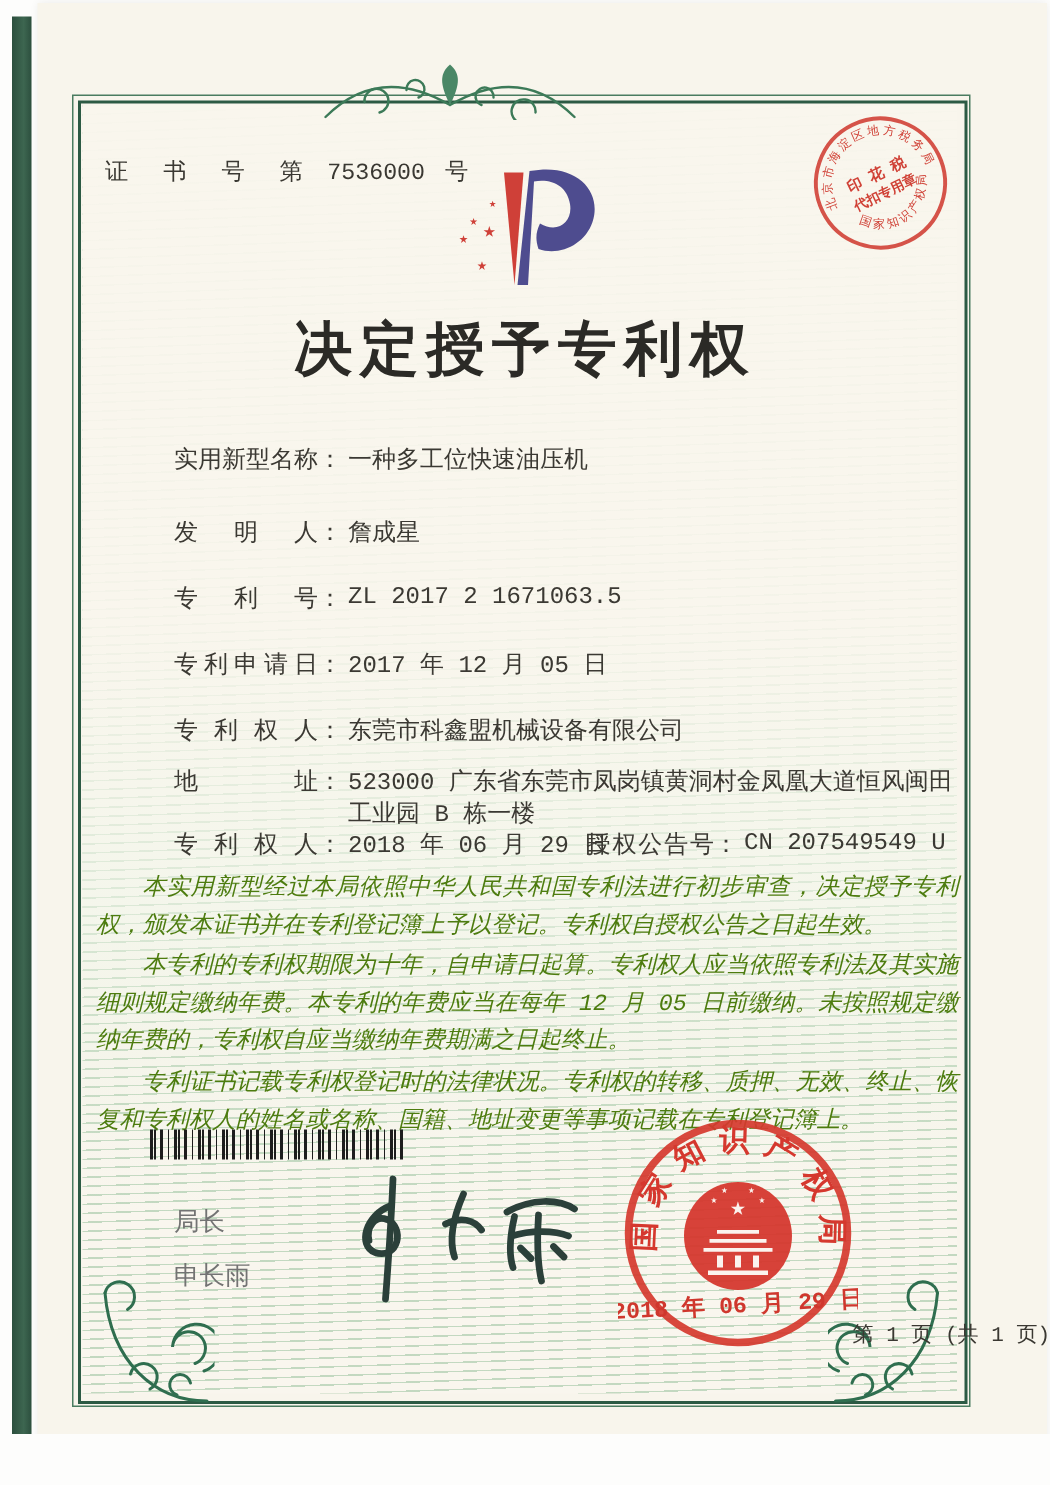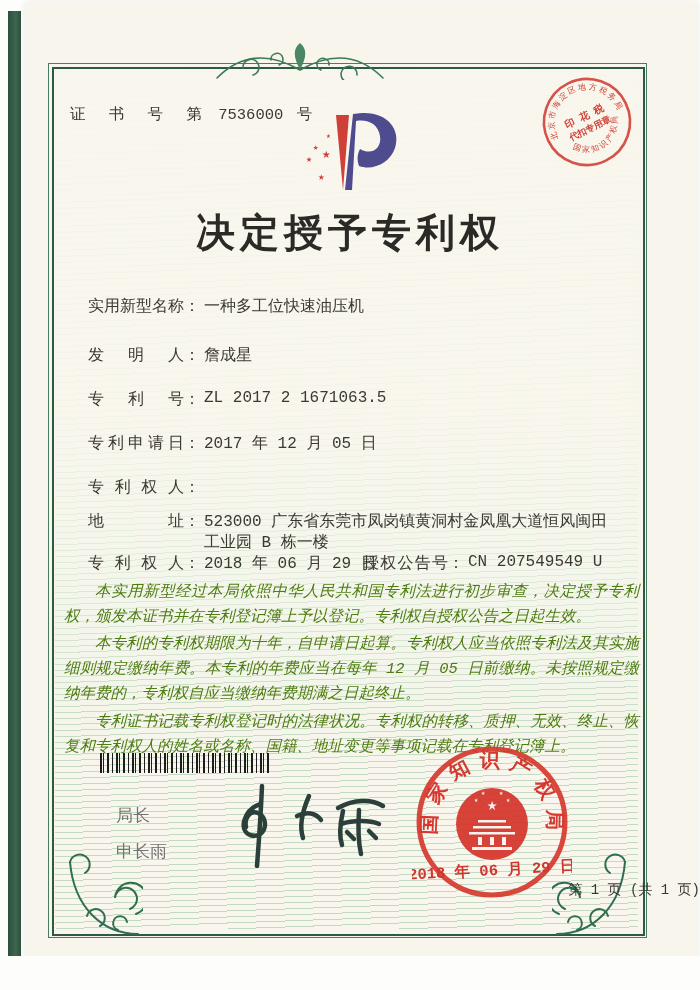--- a/index.html
+++ b/index.html
@@ -22,21 +22,21 @@
         rgba(240,246,233,.55) 62%,rgba(226,240,219,.18) 74%,rgba(222,238,214,0) 86%),
       repeating-linear-gradient(178deg,rgba(106,168,118,.38) 0px,rgba(106,168,118,.38) 1px,
         rgba(255,255,255,0) 1px,rgba(255,255,255,0) 6px);
     background-color:#f9f6ee;}
   .certno{position:absolute;left:70px;top:104px;font-size:15.5px;color:#3a3832;}
   .certno .sp{letter-spacing:7px;}
   .logo{position:absolute;left:298px;top:110px;}
   .title{position:absolute;left:0;top:206px;width:100%;text-align:center;
          font-size:39px;letter-spacing:5px;color:#2b2a26;font-weight:600;}
   .frow{position:absolute;display:flex;align-items:flex-start;color:#3b3933;font-size:16px;}
-  .flabel{display:inline-block;width:96px;text-align:justify;text-align-last:justify;}
+  .flabel{display:inline-block;width:96px;text-align:justify;text-align-last:justify;margin-left:28px;}
   .flabel.narrow{width:85px;}
   .colon{margin:0 4px 0 0;}
   .fvalue{white-space:pre-line;}
   .paras{position:absolute;left:64px;top:580px;width:575px;font-size:15.5px;
          line-height:1.62;color:#4d7c0f;text-align:justify;font-style:italic;}
   .paras p{margin:0 0 2px 0;text-indent:2em;}
   .barcode{position:absolute;left:100px;top:753px;width:170px;height:20px;
     background:repeating-linear-gradient(90deg,#1d1d1d 0 2px,transparent 2px 3px,
       #1d1d1d 3px 4px,transparent 4px 7px,#1d1d1d 7px 9px,transparent 9px 12px,
       #1d1d1d 12px 13px,transparent 13px 16px);}
@@ -109,20 +109,21 @@
     <span class="fvalue">ZL 2017 2 1671063.5</span>
   </div>
   <div class="frow" style="left:88px;top:433px">
     <span class="flabel">专利申请日</span>
       <span class="colon">：</span>
     <span class="fvalue">2017 年 12 月 05 日</span>
   </div>
   <div class="frow" style="left:88px;top:477px">
     <span class="flabel">专利权人</span>
       <span class="colon">：</span>
+    <span class="fvalue">东莞市科鑫盟机械设备有限公司</span>
   </div>
   <div class="frow" style="left:88px;top:511px">
     <span class="flabel">地址</span>
       <span class="colon">：</span>
     <span class="fvalue"><span>523000 广东省东莞市凤岗镇黄洞村金凤凰大道恒风闽田</span><br><span>工业园 B 栋一楼</span></span>
   </div>
   <div class="frow" style="left:88px;top:553px">
     <span class="flabel">专利权人</span>
       <span class="colon">：</span>
     <span class="fvalue">2018 年 06 月 29 日</span>

